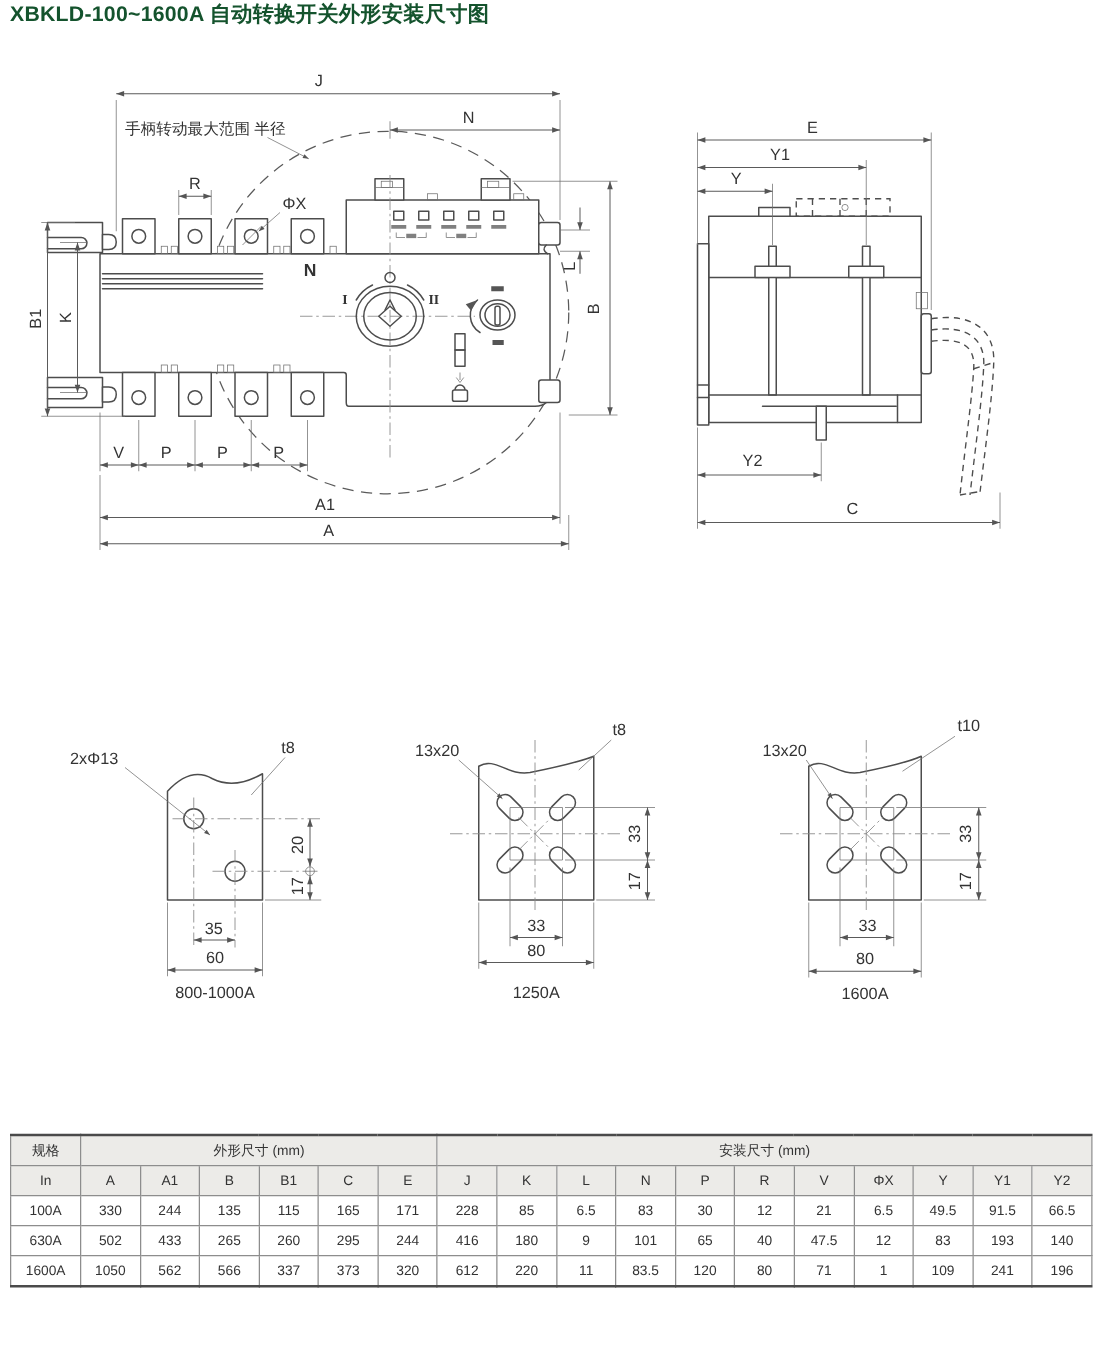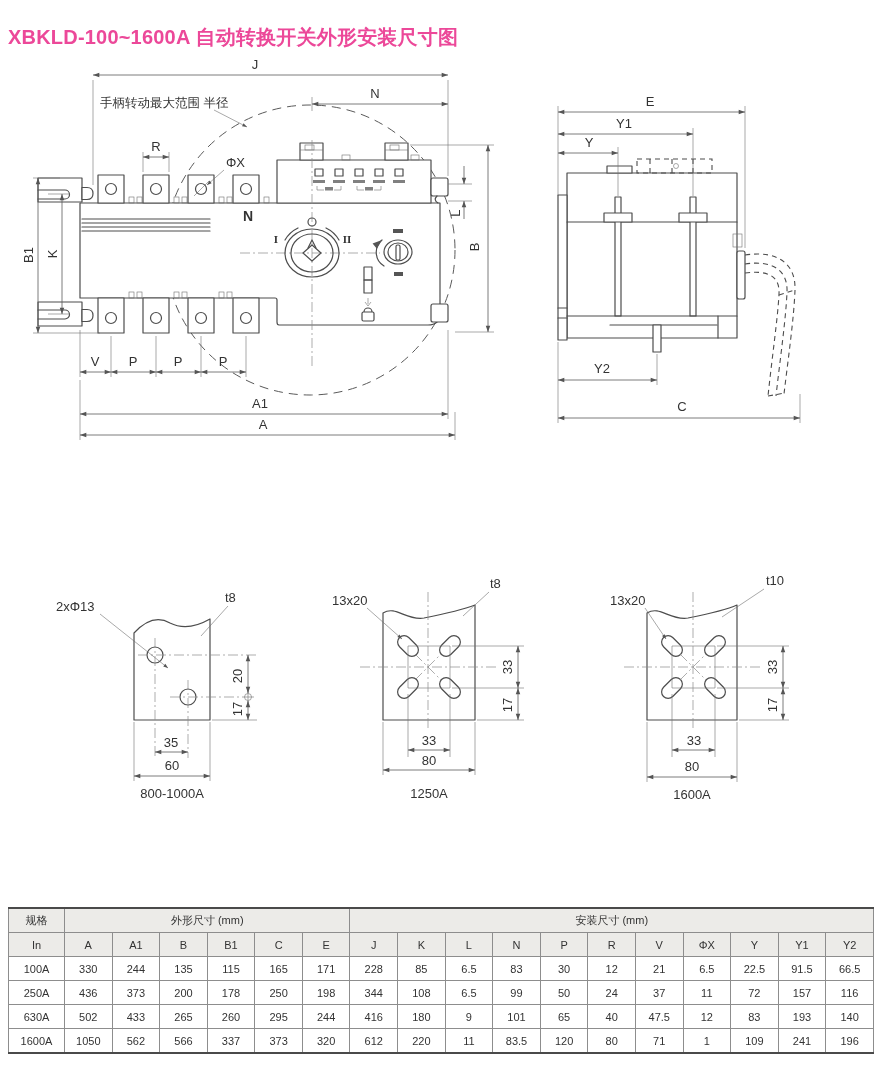--- a/index.html
+++ b/index.html
@@ -1,19 +1,19 @@
 <!DOCTYPE html>
 <html><head>
 <meta charset="utf-8">
 <style>
   html,body{margin:0;padding:0;background:#fff;}
   .page{position:relative;width:882px;height:1089px;background:#fff;overflow:hidden;
         font-family:"Liberation Sans",sans-serif;}
-  .title{position:absolute;left:8px;top:24px;margin:0;font-size:20px;font-weight:600;
-         color:#ec4899;letter-spacing:.2px;}
+  .title{position:absolute;left:8px;top:0;margin:0;font-size:17px;font-weight:600;
+         color:#14532d;letter-spacing:.2px;}
   svg.drawing{position:absolute;left:0;top:0;}
 
   
   .ln{stroke:#4d4d4d;stroke-width:1.2;fill:none;stroke-linejoin:round;stroke-linecap:round;}
   .lf{stroke:#4d4d4d;stroke-width:1.2;fill:#fff;stroke-linejoin:round;}
   .dim{stroke:#5a5a5a;stroke-width:.8;fill:none;}
   .thin{stroke:#6f6f6f;stroke-width:.6;fill:none;}
   .dash{stroke:#5a5a5a;stroke-width:1;fill:none;stroke-dasharray:9 6;}
   .dsh2{stroke:#4d4d4d;stroke-width:1.1;fill:none;stroke-dasharray:5 4;}
   .cl{stroke:#8a8a8a;stroke-width:.7;fill:none;stroke-dasharray:10 3 2 3;}
@@ -439,43 +439,23 @@
           <td>165</td>
           <td>171</td>
           <td>228</td>
           <td>85</td>
           <td>6.5</td>
           <td>83</td>
           <td>30</td>
           <td>12</td>
           <td>21</td>
           <td>6.5</td>
-          <td>22.5</td>
+          <td>49.5</td>
           <td>91.5</td>
           <td>66.5</td>
-        </tr>
-        <tr>
-          <td>250A</td>
-          <td>436</td>
-          <td>373</td>
-          <td>200</td>
-          <td>178</td>
-          <td>250</td>
-          <td>198</td>
-          <td>344</td>
-          <td>108</td>
-          <td>6.5</td>
-          <td>99</td>
-          <td>50</td>
-          <td>24</td>
-          <td>37</td>
-          <td>11</td>
-          <td>72</td>
-          <td>157</td>
-          <td>116</td>
         </tr>
         <tr>
           <td>630A</td>
           <td>502</td>
           <td>433</td>
           <td>265</td>
           <td>260</td>
           <td>295</td>
           <td>244</td>
           <td>416</td>

